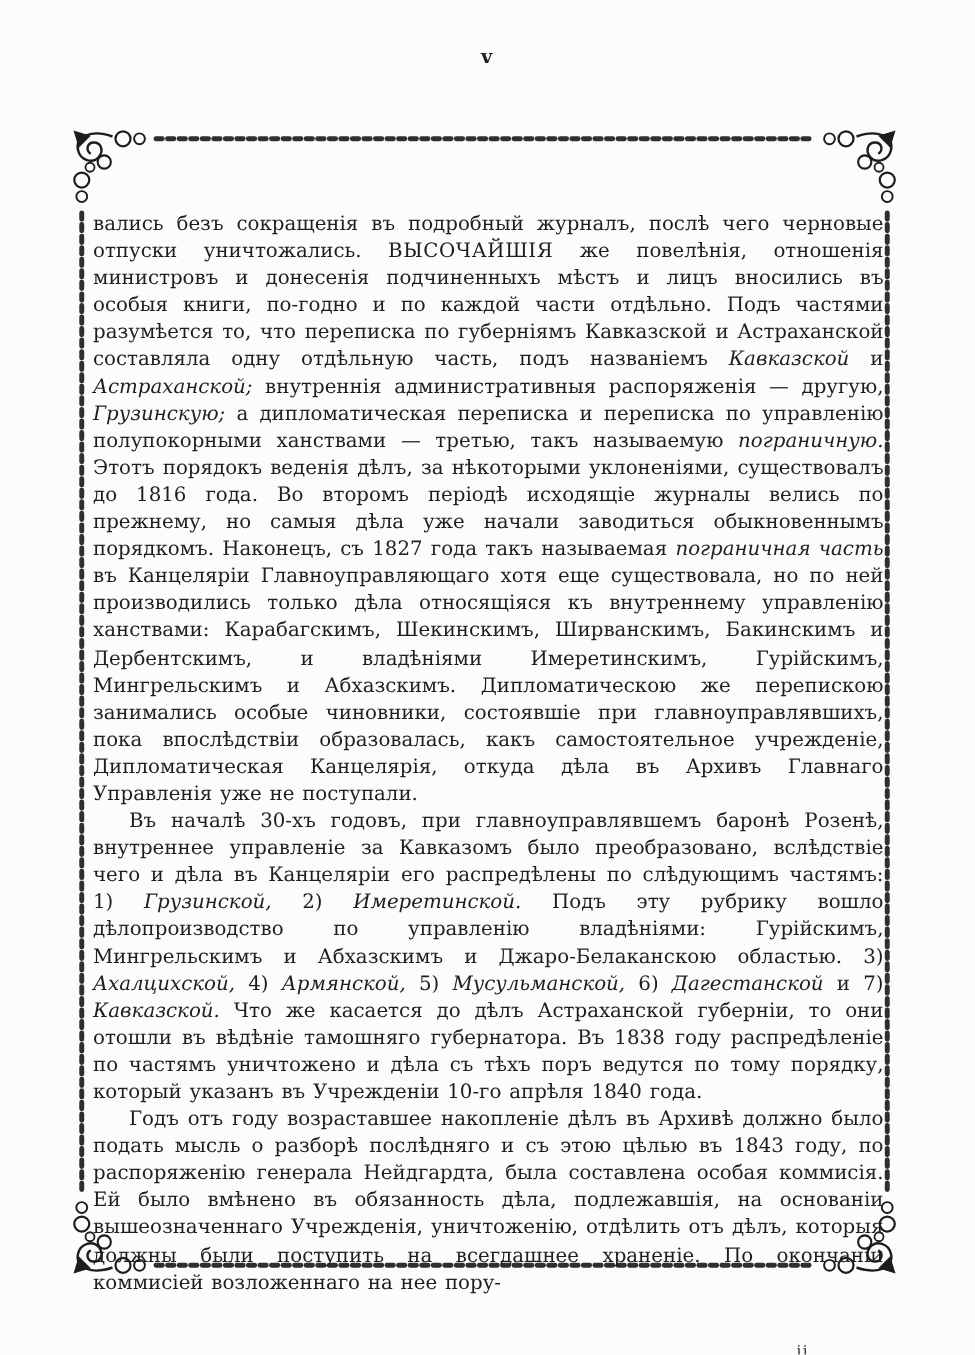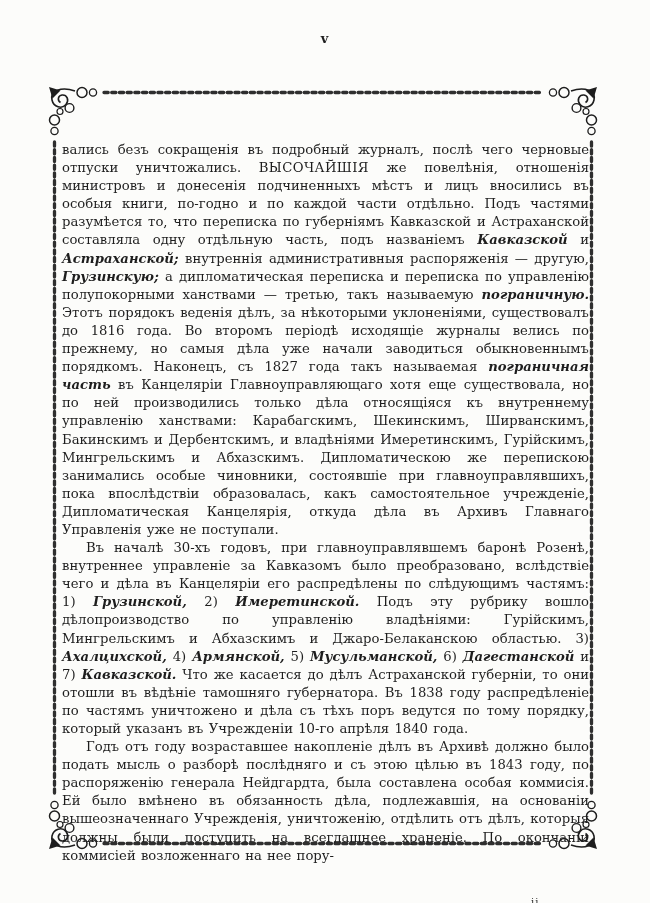--- a/index.html
+++ b/index.html
@@ -46,21 +46,20 @@
   }
   .text-block p.indent {
     text-indent: 24px;
   }
   .run-bold {
     font-weight: normal;
     letter-spacing: 0.4px;
   }
   .run-italic {
     font-style: italic;
-    font-weight: bold;
   }
   .signature {
     position: absolute;
     left: 531px;
     top: 896px;
     font-size: 10px;
     letter-spacing: 1px;
     color: #2a2a2a;
     text-align: center;
   }

